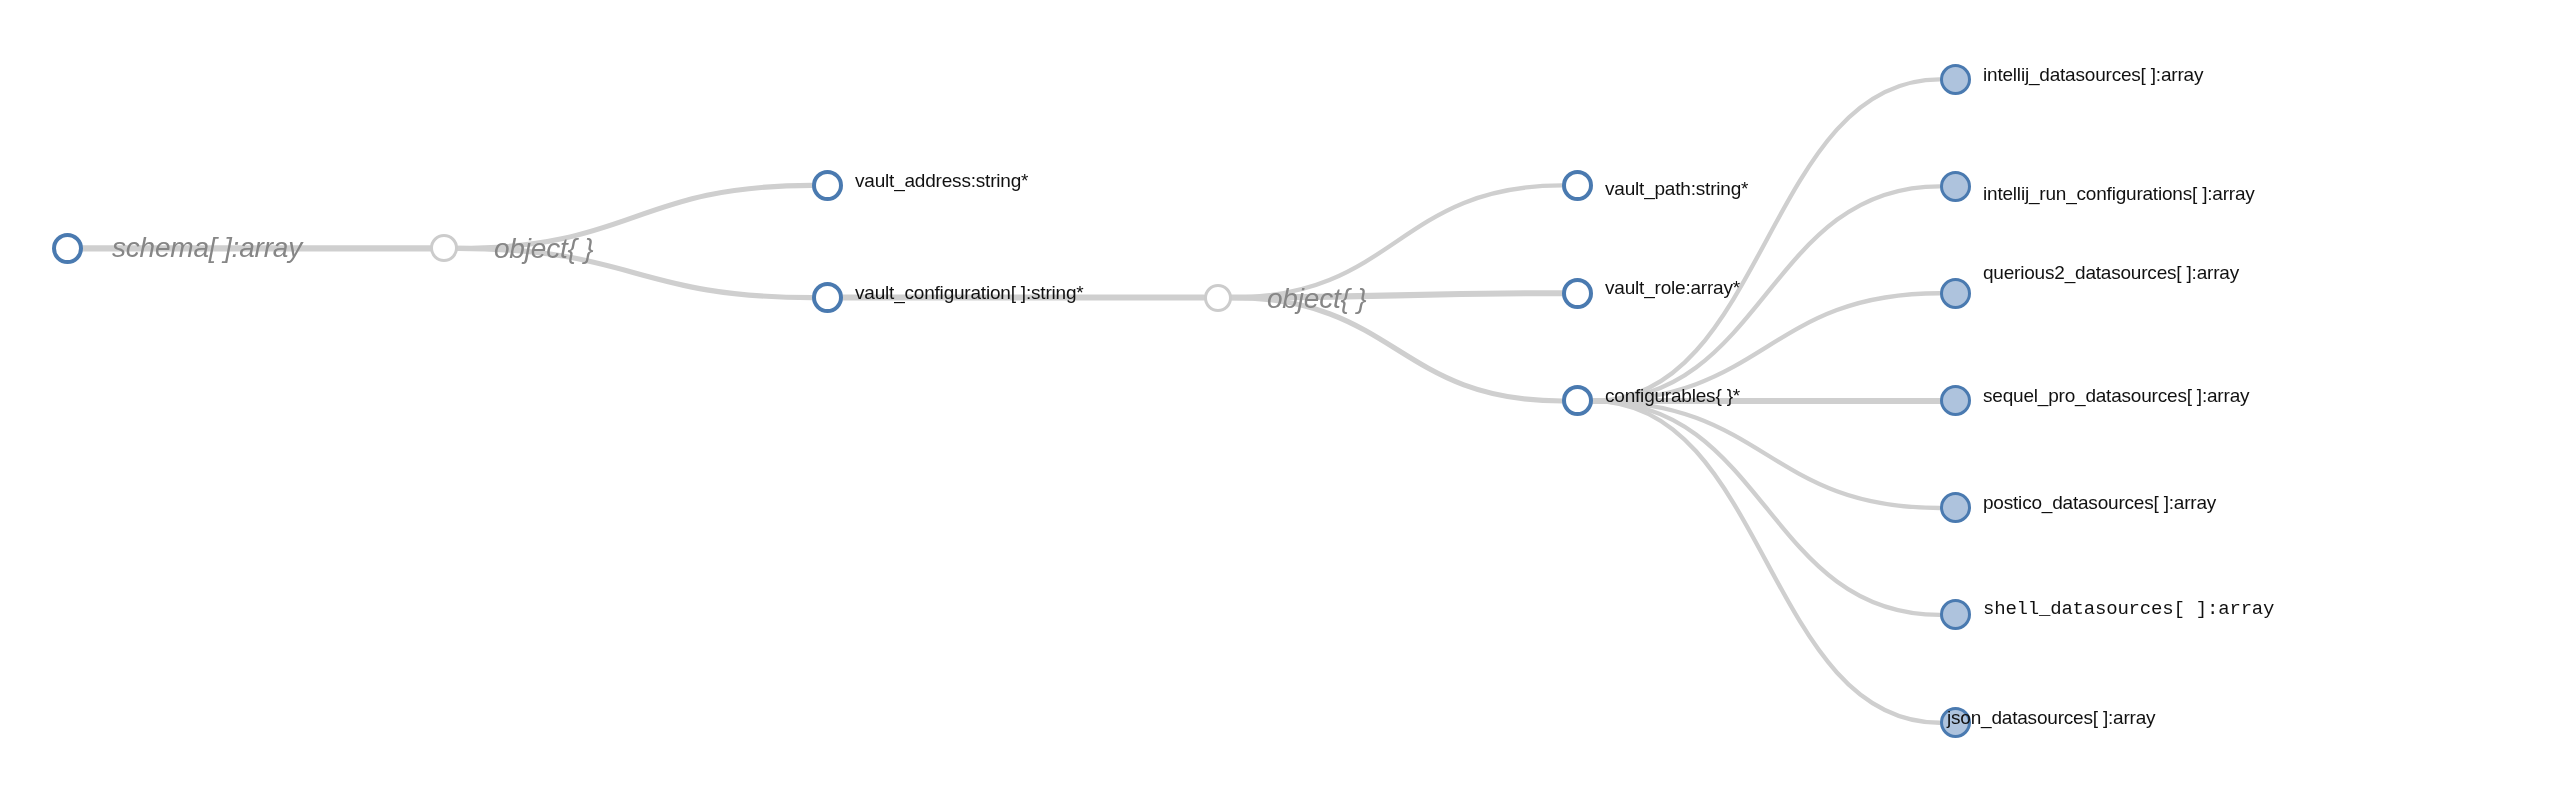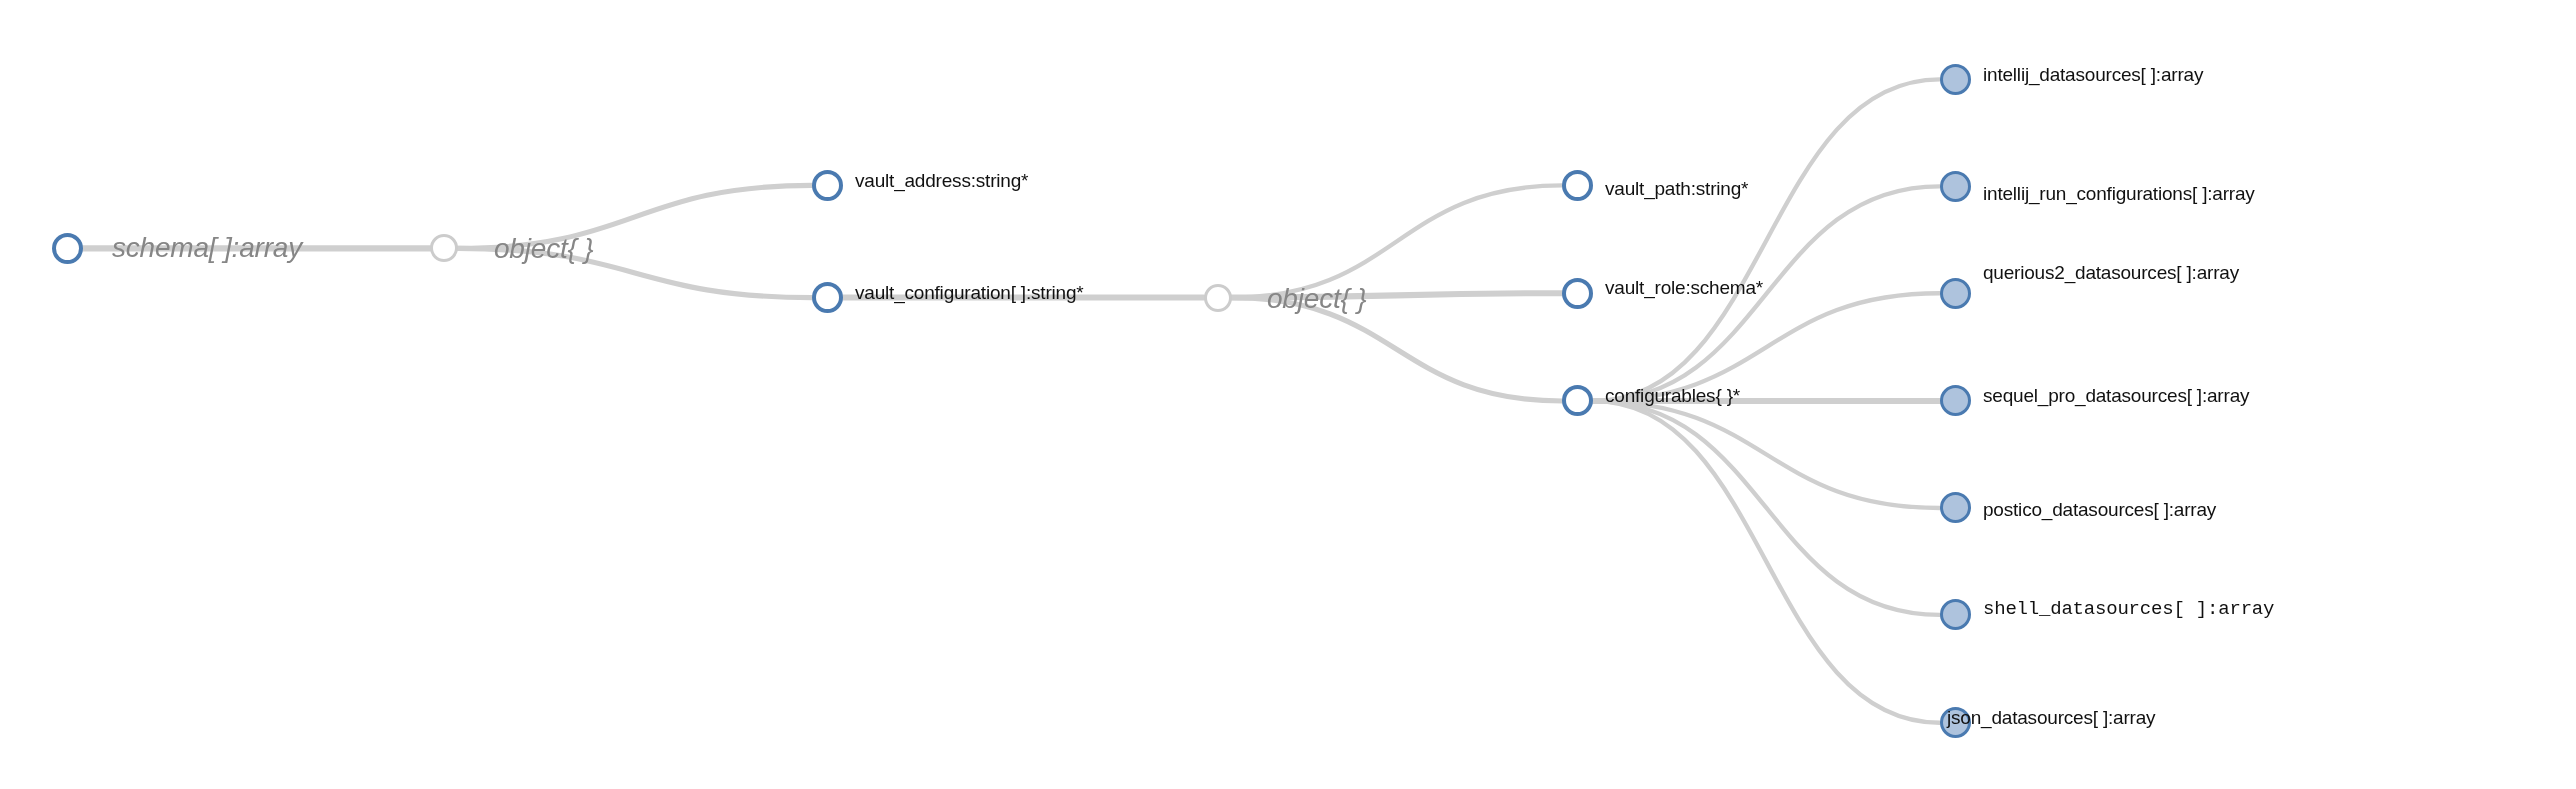--- a/index.html
+++ b/index.html
@@ -95,33 +95,33 @@
       <div class="node node-hollow-blue" style="left: 52px; top: 233px;"></div>
       <div class="node node-hollow-gray" style="left: 430px; top: 234px;"></div>
       <div class="node node-hollow-blue" style="left: 812px; top: 170px;"></div>
       <div class="node-label" style="left: 855px; top: 171px;">vault_address:string*</div>
       <div class="node node-hollow-blue" style="left: 812px; top: 282px;"></div>
       <div class="node-label" style="left: 855px; top: 283px;">vault_configuration[ ]:string*</div>
       <div class="node node-hollow-gray" style="left: 1204px; top: 284px;"></div>
       <div class="node node-hollow-blue" style="left: 1562px; top: 170px;"></div>
       <div class="node-label" style="left: 1605px; top: 179px;">vault_path:string*</div>
       <div class="node node-hollow-blue" style="left: 1562px; top: 278px;"></div>
-      <div class="node-label" style="left: 1605px; top: 278px;">vault_role:schema*</div>
+      <div class="node-label" style="left: 1605px; top: 278px;">vault_role:array*</div>
       <div class="node node-hollow-blue" style="left: 1562px; top: 385px;"></div>
       <div class="node-label" style="left: 1605px; top: 386px;">configurables{ }*</div>
       <div class="node node-filled-blue" style="left: 1940px; top: 64px;"></div>
       <div class="node-label" style="left: 1983px; top: 65px;">intellij_datasources[ ]:array</div>
       <div class="node node-filled-blue" style="left: 1940px; top: 171px;"></div>
       <div class="node-label" style="left: 1983px; top: 184px;">intellij_run_configurations[ ]:array</div>
       <div class="node node-filled-blue" style="left: 1940px; top: 278px;"></div>
       <div class="node-label" style="left: 1983px; top: 263px;">querious2_datasources[ ]:array</div>
       <div class="node node-filled-blue" style="left: 1940px; top: 385px;"></div>
       <div class="node-label" style="left: 1983px; top: 386px;">sequel_pro_datasources[ ]:array</div>
       <div class="node node-filled-blue" style="left: 1940px; top: 492px;"></div>
-      <div class="node-label" style="left: 1983px; top: 493px; margin-top: 7px;">postico_datasources[ ]:array</div>
+      <div class="node-label" style="left: 1983px; top: 493px;">postico_datasources[ ]:array</div>
       <div class="node node-filled-blue" style="left: 1940px; top: 599px;"></div>
       <div class="node-label" style="left: 1983px; top: 600px; font-family: Liberation Mono, monospace;">shell_datasources[ ]:array</div>
       <div class="node node-filled-blue" style="left: 1940px; top: 707px;"></div>
       <div class="node-label" style="left: 1947px; top: 708px;">json_datasources[ ]:array</div>
     </div>
   <div id="link-labels-layer">
       <div class="link-label" style="left: 112px; top: 234px;">schema[ ]:array</div>
       <div class="link-label" style="left: 494px; top: 235px;">object{ }</div>
       <div class="link-label" style="left: 1267px; top: 285px;">object{ }</div>
     </div>

